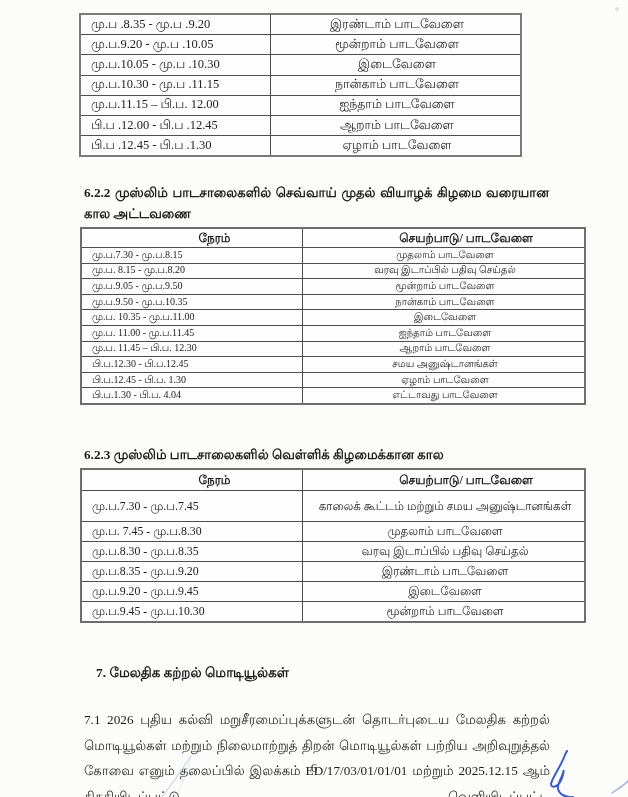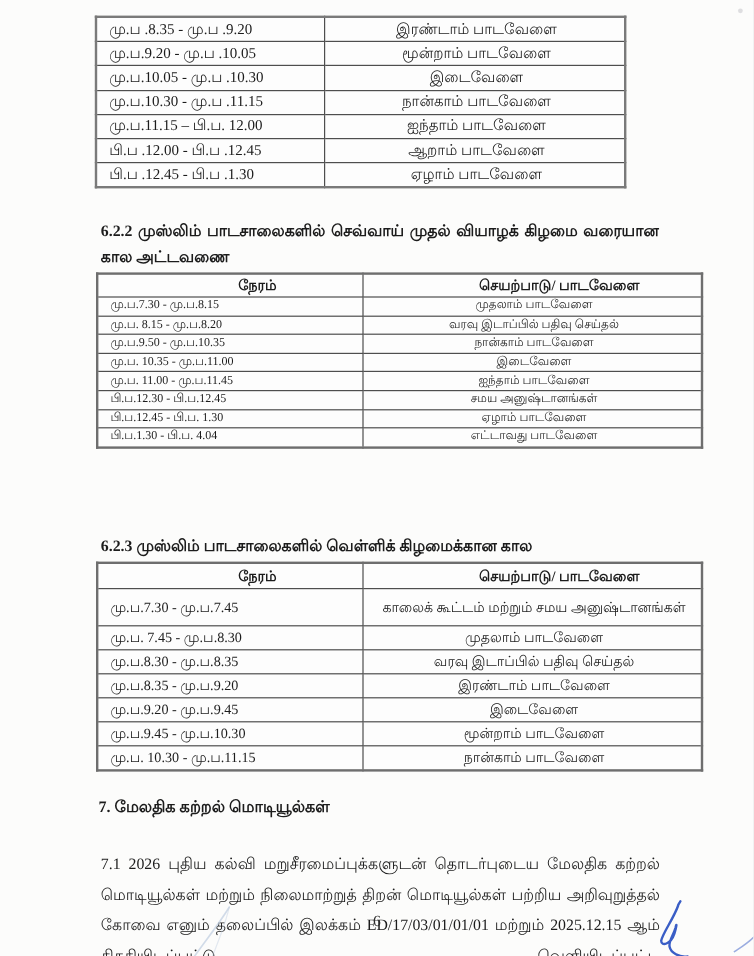--- a/index.html
+++ b/index.html
@@ -36,21 +36,21 @@
   .t3 td{height:19px;font-size:11.8px;margin-top:10px;}
   .t3 .row-tall td{height:30px;}
 
   .heading{
     position:absolute;left:84px;width:465px;
     font-weight:bold;font-size:13.2px;line-height:21px;
     text-align:justify;
   }
   .h622{top:182px;}
   .h623{top:444px;width:430px;text-align:left;}
-  .h7{position:absolute;left:82px;top:665px;font-weight:bold;font-size:13.4px;}
+  .h7{position:absolute;left:96px;top:665px;font-weight:bold;font-size:13.4px;}
 
   .para{
     position:absolute;left:84px;top:694px;width:466px;
     font-size:13.2px;line-height:25.5px;
     text-align:justify;text-align-last:justify;
   }
   .pagenum{
     position:absolute;left:0;top:760px;width:628px;
     text-align:center;font-size:13px;color:#2a2a2a;
   }
@@ -109,30 +109,38 @@
     <tbody>
       <tr>
         <td class="col-time time">மு.ப.7.30 - மு.ப.8.15</td>
         <td class="col-act act">முதலாம் பாடவேளை</td>
       </tr>
       <tr>
         <td class="col-time time">மு.ப. 8.15 - மு.ப.8.20</td>
         <td class="col-act act">வரவு இடாப்பில் பதிவு செய்தல்</td>
       </tr>
       <tr>
+        <td class="col-time time">மு.ப.9.05 - மு.ப.9.50</td>
+        <td class="col-act act">மூன்றாம் பாடவேளை</td>
+      </tr>
+      <tr>
         <td class="col-time time">மு.ப.9.50 - மு.ப.10.35</td>
         <td class="col-act act">நான்காம் பாடவேளை</td>
       </tr>
       <tr>
         <td class="col-time time">மு.ப. 10.35 - மு.ப.11.00</td>
         <td class="col-act act">இடைவேளை</td>
       </tr>
       <tr>
         <td class="col-time time">மு.ப. 11.00 - மு.ப.11.45</td>
         <td class="col-act act">ஐந்தாம் பாடவேளை</td>
+      </tr>
+      <tr>
+        <td class="col-time time">மு.ப. 11.45 – பி.ப. 12.30</td>
+        <td class="col-act act">ஆறாம் பாடவேளை</td>
       </tr>
       <tr>
         <td class="col-time time">பி.ப.12.30 - பி.ப.12.45</td>
         <td class="col-act act">சமய அனுஷ்டானங்கள்</td>
       </tr>
       <tr>
         <td class="col-time time">பி.ப.12.45 - பி.ப. 1.30</td>
         <td class="col-act act">ஏழாம் பாடவேளை</td>
       </tr>
       <tr>
@@ -169,24 +177,20 @@
         <td class="col-act act">இரண்டாம் பாடவேளை</td>
       </tr>
       <tr>
         <td class="col-time time">மு.ப.9.20 - மு.ப.9.45</td>
         <td class="col-act act">இடைவேளை</td>
       </tr>
       <tr>
         <td class="col-time time">மு.ப.9.45 - மு.ப.10.30</td>
         <td class="col-act act">மூன்றாம் பாடவேளை</td>
       </tr>
-      <tr>
-        <td class="col-time time">மு.ப. 10.30 - மு.ப.11.15</td>
-        <td class="col-act act">நான்காம் பாடவேளை</td>
-      </tr>
     </tbody>
   </table>
 
   <div class="h7">7. மேலதிக கற்றல் மொடியூல்கள்</div>
   <p class="para">7.1 2026 புதிய கல்வி மறுசீரமைப்புக்களுடன் தொடர்புடைய மேலதிக கற்றல் மொடியூல்கள் மற்றும் நிலைமாற்றுத் திறன் மொடியூல்கள் பற்றிய அறிவுறுத்தல் கோவை எனும் தலைப்பில் இலக்கம் ED/17/03/01/01/01 மற்றும் 2025.12.15 ஆம் திகதியிடப்பட்டு வெளியிடப்பட்ட</p>
 
   <div class="pagenum">6</div>
 
   <svg class="mark" style="left:150px;top:752px;" width="60" height="45" viewBox="0 0 60 45">
     <path d="M41,4 C33,17 22,31 12,45" fill="none" stroke-width="1.4" stroke-linecap="round" opacity="0.75" stroke="#c3d0e2"></path>

